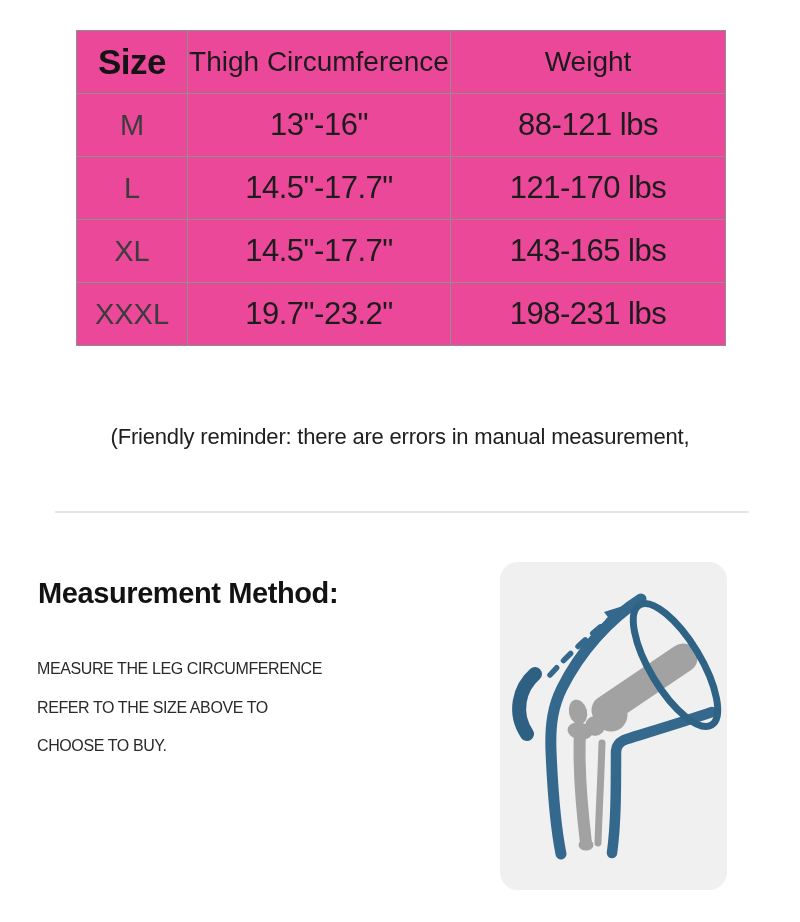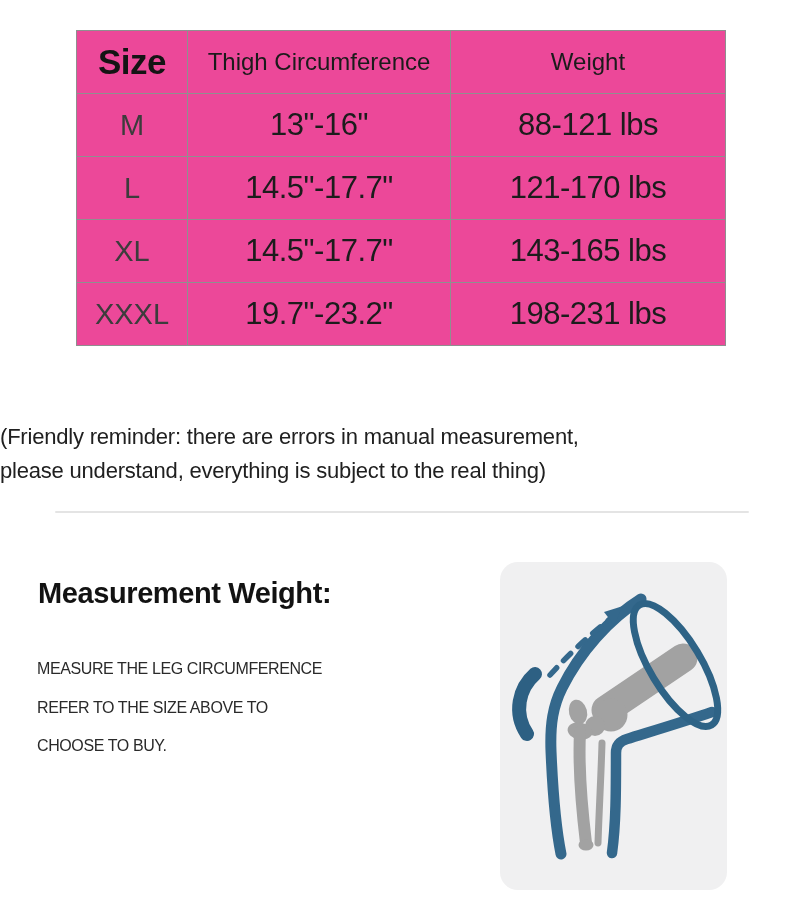--- a/index.html
+++ b/index.html
@@ -17,27 +17,27 @@
   }
   .size-table th,.size-table td{
     border:1px solid #8f8f8f;
     text-align:center;vertical-align:middle;
     padding:0;height:62px;overflow:hidden;white-space:nowrap;
   }
   .col-size{width:111px;}
   .col-thigh{width:263px;}
   .col-weight{width:275px;}
   th.h-size{font-size:35px;font-weight:700;color:#141414;letter-spacing:-0.5px;}
-  th.h-other{font-size:24px;font-weight:400;color:#1b1b1b;}
+  th.h-other{font-size:28px;font-weight:400;color:#1b1b1b;}
   td.c-size{font-size:29px;font-weight:400;color:#3c3c3c;}
   td.c-val{font-size:31px;font-weight:400;color:#1c1c1c;letter-spacing:-0.5px;}
   
   .reminder{
     position:absolute;left:0;top:420px;width:800px;
-    font-size:22px;line-height:34px;color:#202020;
+    text-align:center;font-size:22px;line-height:34px;color:#202020;
     letter-spacing:-0.2px;
   }
   
   .divider{
     position:absolute;left:55px;top:511px;width:694px;height:2px;
     background:#e4e4e4;border-radius:1px;
   }
   
   .method-heading{
     position:absolute;left:38px;top:577px;
@@ -88,26 +88,25 @@
   <tr>
     <td class="c-size">XXXL</td>
     <td class="c-val">19.7"-23.2"</td>
     <td class="c-val">198-231 lbs</td>
   </tr>
 </tbody>
   </table>
 
 <div class="reminder">
   <div>(Friendly reminder: there are errors in manual measurement,</div>
-  <div>please understand, everything is subject to the real thing)</div>
 </div>
 
 <div class="divider"></div>
 
-<div class="method-heading">Measurement Weight:</div>
+<div class="method-heading">Measurement Method:</div>
 
 <div class="method-body">
   <div>MEASURE THE LEG CIRCUMFERENCE</div>
   <div>REFER TO THE SIZE ABOVE TO</div>
   <div>CHOOSE TO BUY.</div>
 </div>
 
 <div class="illustration-card">
   <svg viewBox="0 0 227 328" xmlns="http://www.w3.org/2000/svg">
 

